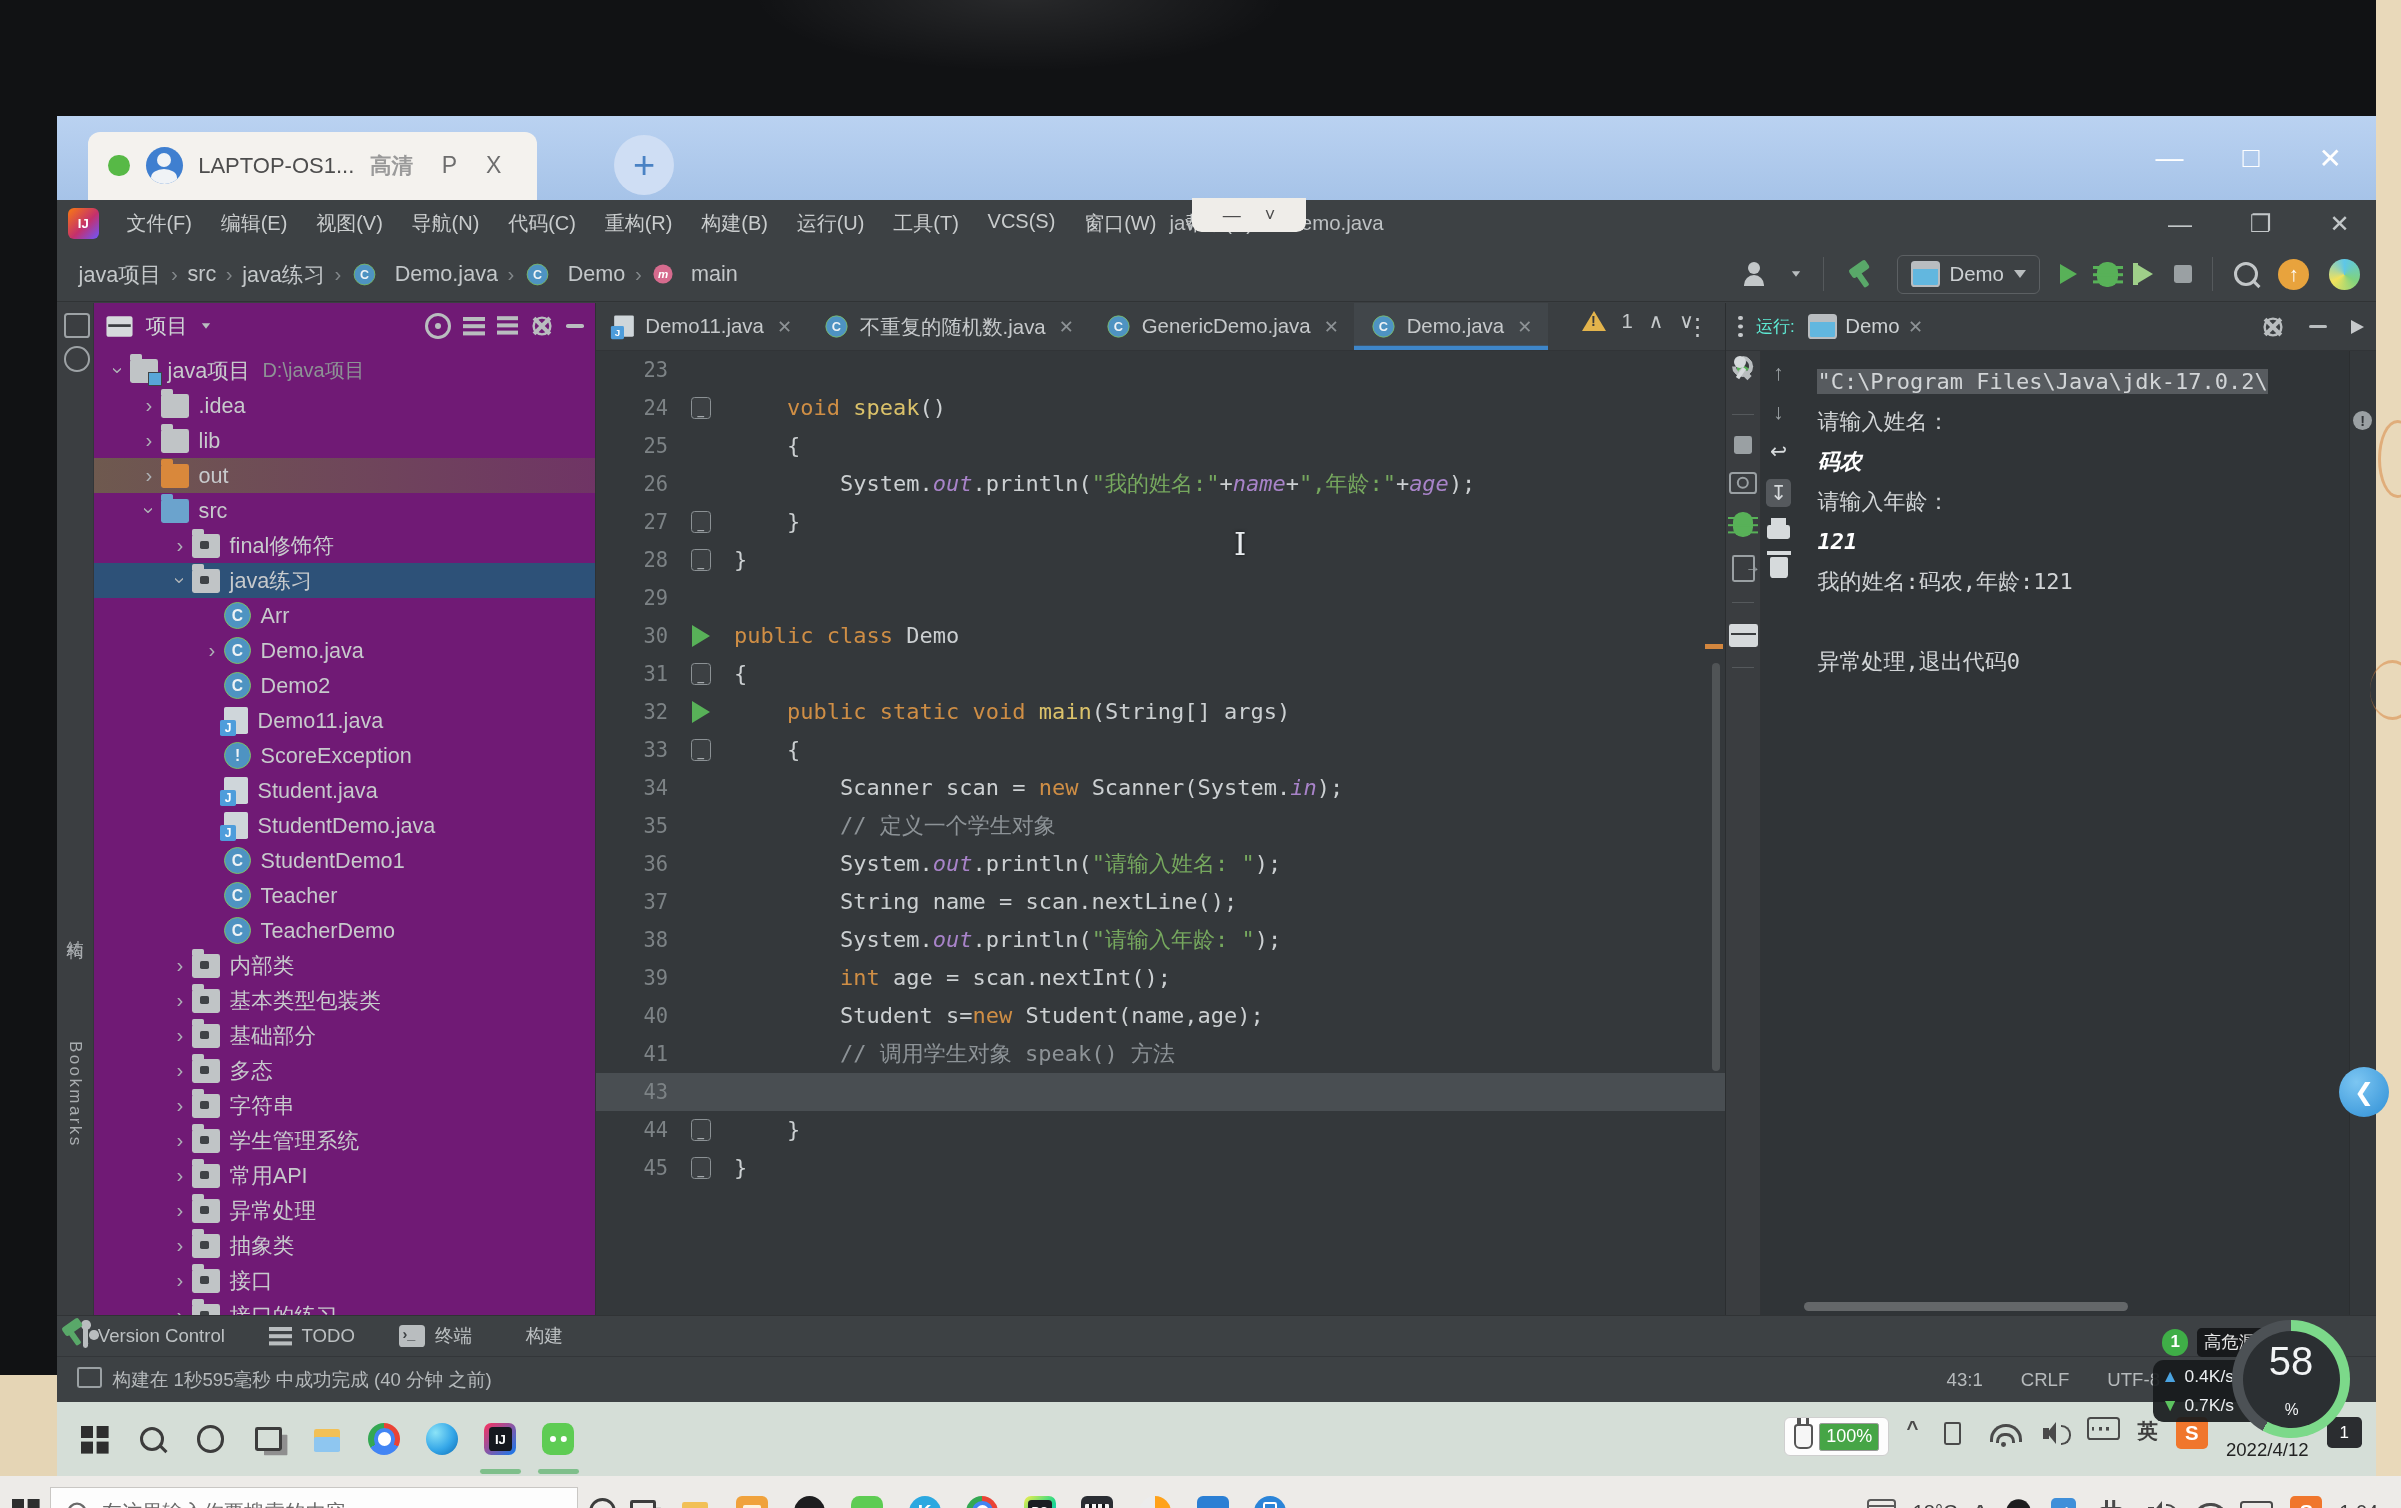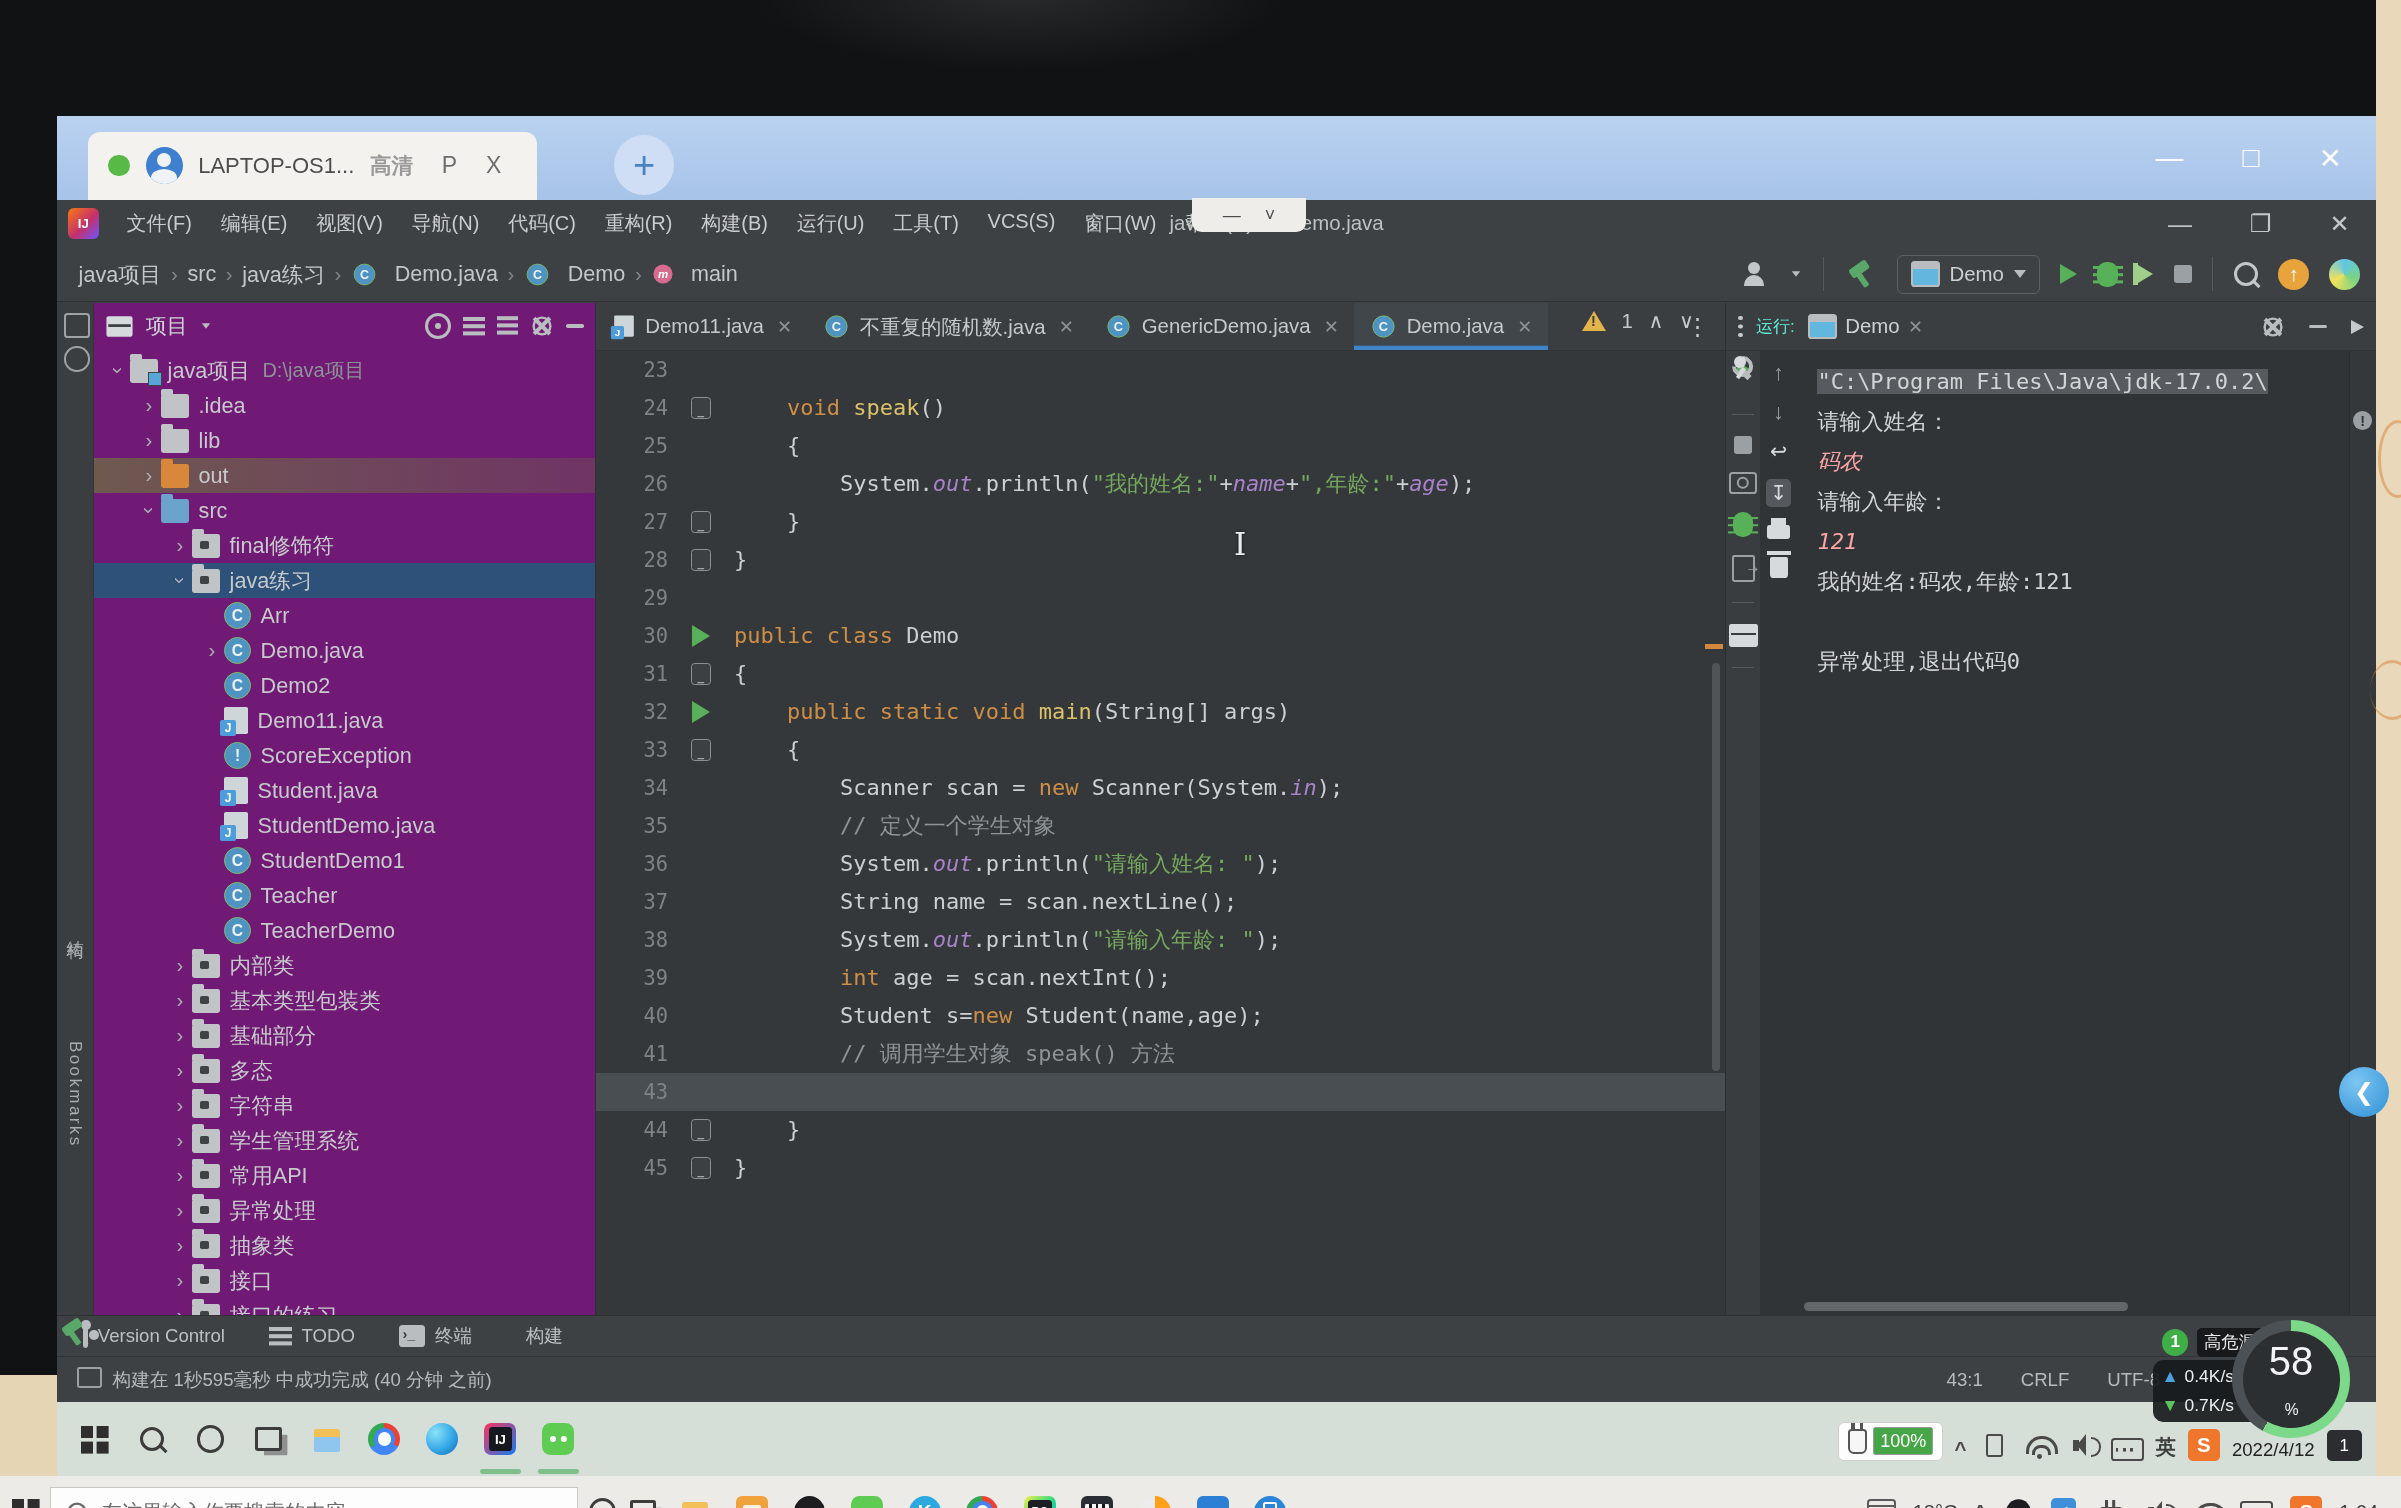--- a/index.html
+++ b/index.html
@@ -119,21 +119,21 @@
   .appw{width:25px;height:21.6px;border:2.4px solid #b9bdc0;border-radius:3.6px;position:relative;background:#62b7df;}
   .appw::before{content:"";position:absolute;left:0;top:0;right:0;height:6px;background:#b9bdc0;}
   #rtools{position:absolute;left:0;top:48px;bottom:0;width:71px;display:flex;}
   .tcol{width:35px;display:flex;flex-direction:column;align-items:center;padding-top:10.8px;gap:18px;box-sizing:border-box;}
   .tcol:first-child{background:#3a3d40;border-right:1.2px solid #313437;}
   .tsep{width:21.6px;height:1.2px;background:#55595c;margin:2.4px 0;}
   .tselbg{background:#55595d;border-radius:4.8px;padding:3.6px;}
   #console{position:absolute;left:71px;top:48px;right:26.4px;bottom:0;padding:10.8px 0 0 20.4px;
            font-family:"DejaVu Sans Mono",monospace;font-size:22px;line-height:40px;color:#d2d5d7;white-space:pre-wrap;}
   .cl-sel{background:#575b5f;}
-  .cl-in{color:#fca5a5;font-style:italic;}
+  .cl-in{color:#ffffff;font-style:italic;font-weight:bold;}
   #cscroll{position:absolute;right:7.2px;top:58px;width:8.4px;height:90px;background:rgba(255,255,255,.17);border-radius:4.2px;}
   #rstrip{position:absolute;right:0;top:48px;bottom:0;width:26.4px;border-left:1.2px solid #2b2e30;background:#34383b;}
   .info-c{position:absolute;left:3.6px;top:60px;width:19px;height:19px;border-radius:50%;background:#9aa0a3;
           color:#303437;font-size:14.4px;font-weight:700;display:grid;place-items:center;}
   #chbar{position:absolute;left:78px;bottom:3.6px;width:324px;height:9.6px;background:rgba(255,255,255,.25);border-radius:4.8px;}
   
   #bbar{position:absolute;left:0;top:1115px;width:100%;height:41px;background:#3d4144;border-top:1.2px solid #303335;
         display:flex;align-items:center;gap:44px;padding:0 26.4px;box-sizing:border-box;font-size:18.6px;color:#bcc0c2;}
   .bitem{display:flex;align-items:center;gap:9.6px;}
   #sbar{position:absolute;left:0;top:1156px;width:100%;height:46px;background:#3d4144;border-top:1.2px solid #333639;
@@ -152,21 +152,21 @@
        background:conic-gradient(#7cd98a 0 58%,#4c5155 58% 100%);display:grid;place-items:center;}
   #c58 .inner{width:97px;height:97px;border-radius:50%;background:#2b2f32;display:grid;place-items:center;color:#f2f4f5;}
   #c58 .inner b{font-size:40px;font-weight:400;text-align:right;} #c58 .inner i{font-size:15.6px;font-style:normal;margin-left:1.2px;}
   #sun{left:2339px;top:1067px;width:50px;height:50px;border-radius:50%;z-index:42;
        background:radial-gradient(circle at 35% 30%,#7cc6f2,#2f8fd6);color:#fff;font-size:24px;display:grid;place-items:center;}
   
   #tb1{left:57px;top:1402px;width:2319px;height:74px;background:rgba(224,234,226,.95);display:flex;align-items:center;
        padding:0 8.4px;box-sizing:border-box;gap:6px;z-index:35;}
   .tb-slot{width:58px;height:100%;display:grid;place-items:center;position:relative;}
   .tb-slot.active::after{content:"";position:absolute;bottom:2.4px;left:8.4px;right:8.4px;height:4.8px;background:#7fbf8b;border-radius:2.4px;}
-  #tb1 .tray{margin-left:auto;display:flex;align-items:flex-end;gap:12px;padding-right:6px;}
+  #tb1 .tray{margin-left:auto;display:flex;align-items:flex-start;gap:18px;padding-right:6px;}
   #battw{display:flex;align-items:center;gap:6px;background:#fdfdfd;border:1.2px solid #cfcfcf;border-radius:6px;padding:4.8px 8.4px;}
   .plugg{width:15.6px;height:20.4px;position:relative;background:#f6f6f6;border:2.4px solid #555;border-radius:3.6px 3.6px 6px 6px;}
   .plugg::before,.plugg::after{content:"";position:absolute;top:-8.4px;width:3.6px;height:7.2px;background:#555;}
   .plugg::before{left:1.8px;} .plugg::after{right:1.8px;}
   .battg{background:#46a546;color:#fff;font-size:18px;padding:2.4px 6px;border:1.8px solid #9a9a9a;border-radius:2.4px;}
   #clock1{text-align:right;color:#222;font-size:18.6px;line-height:22px;}
   .bubble1{width:35px;height:31px;background:#2b2d30;color:#fff;border-radius:4.8px;display:grid;place-items:center;font-size:17px;position:relative;}
   #tb2{left:0;top:1476px;width:2401px;height:72px;background:#edebe8;display:flex;align-items:center;gap:8.4px;
        padding:0 9.6px;box-sizing:border-box;z-index:34;}
   #tb2 .searchbox{width:528px;height:50px;background:#fdfdfd;border:1.2px solid #c9c7c4;display:flex;align-items:center;

